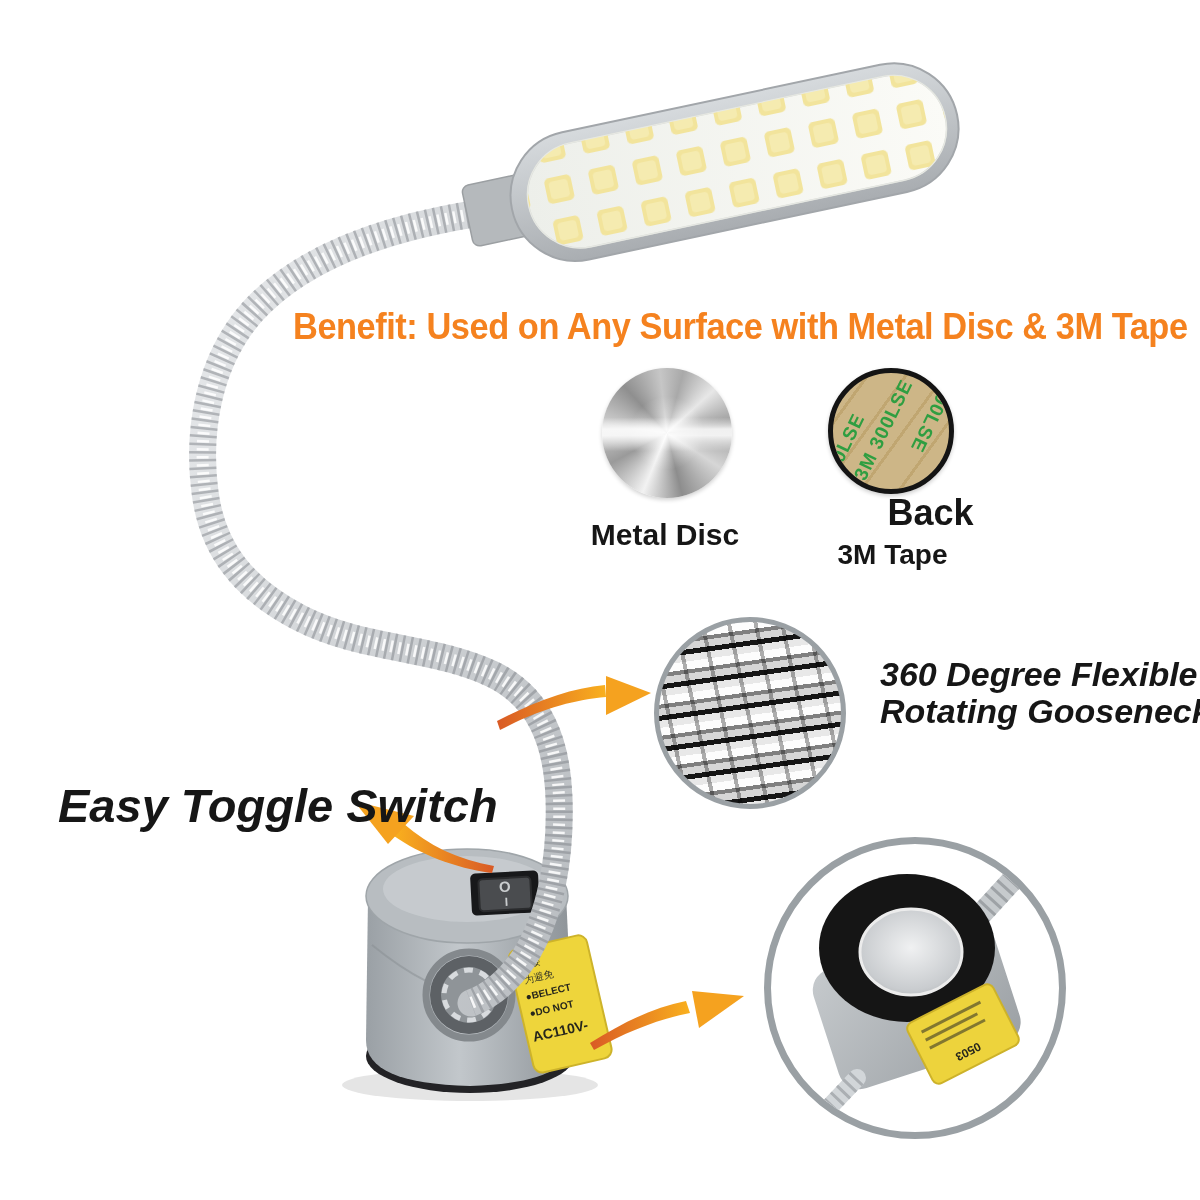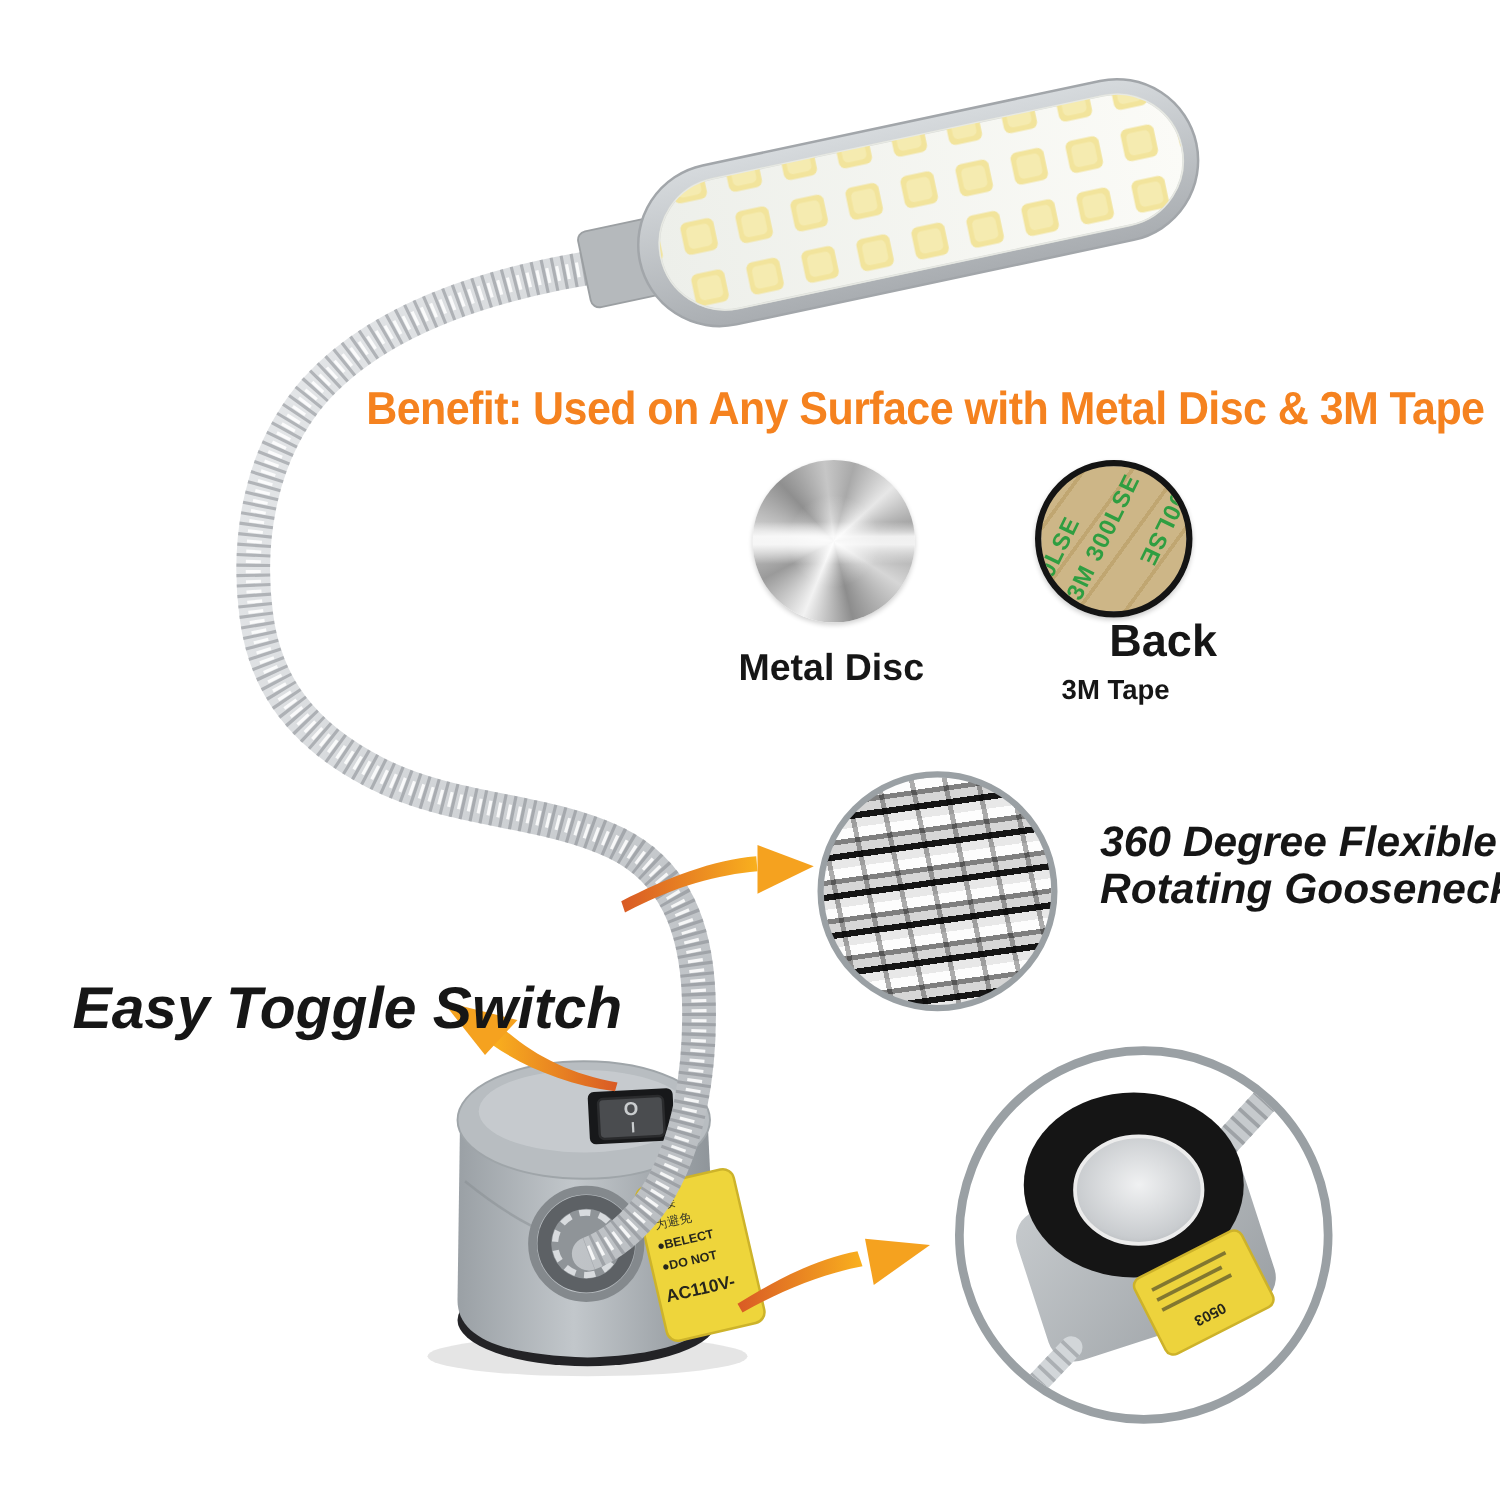--- a/index.html
+++ b/index.html
@@ -157,21 +157,21 @@
 
   <div class="abs metal-disc" style="left:602px;top:368px;"></div>
   <div class="abs disc-label" style="left:585px;top:518px;width:160px;font-size:30px;">Metal Disc</div>
 
   <div class="abs tape-disc" style="left:828px;top:368px;">
       <span class="tape-text" style="left:-4px;top:46px;transform:rotate(-64deg);">3M 300LSE</span>
       <span class="tape-text" style="left:52px;top:18px;transform:rotate(116deg);">3M 300LSE</span>
       <span class="tape-text" style="left:-52px;top:80px;transform:rotate(-64deg);">3M 300LSE</span>
   </div>
   <div class="abs disc-label" style="left:848px;top:492px;width:165px;font-size:36px;">Back</div>
-  <div class="abs disc-label" style="left:810px;top:539px;width:165px;font-size:22px;">3M Tape</div>
+  <div class="abs disc-label" style="left:810px;top:539px;width:165px;font-size:28px;">3M Tape</div>
 
   <div class="abs neck-inset" style="left:654px;top:617px;"></div>
   <div class="abs callout" style="left:880px;top:656px;font-size:34px;">
     <div>360 Degree Flexible</div>
     <div>Rotating Gooseneck</div>
   </div>
 
   <div class="abs callout" style="left:58px;top:781px;font-size:47px;">Easy Toggle Switch</div>
 
   <div class="abs magnet-inset" style="left:764px;top:837px;">

